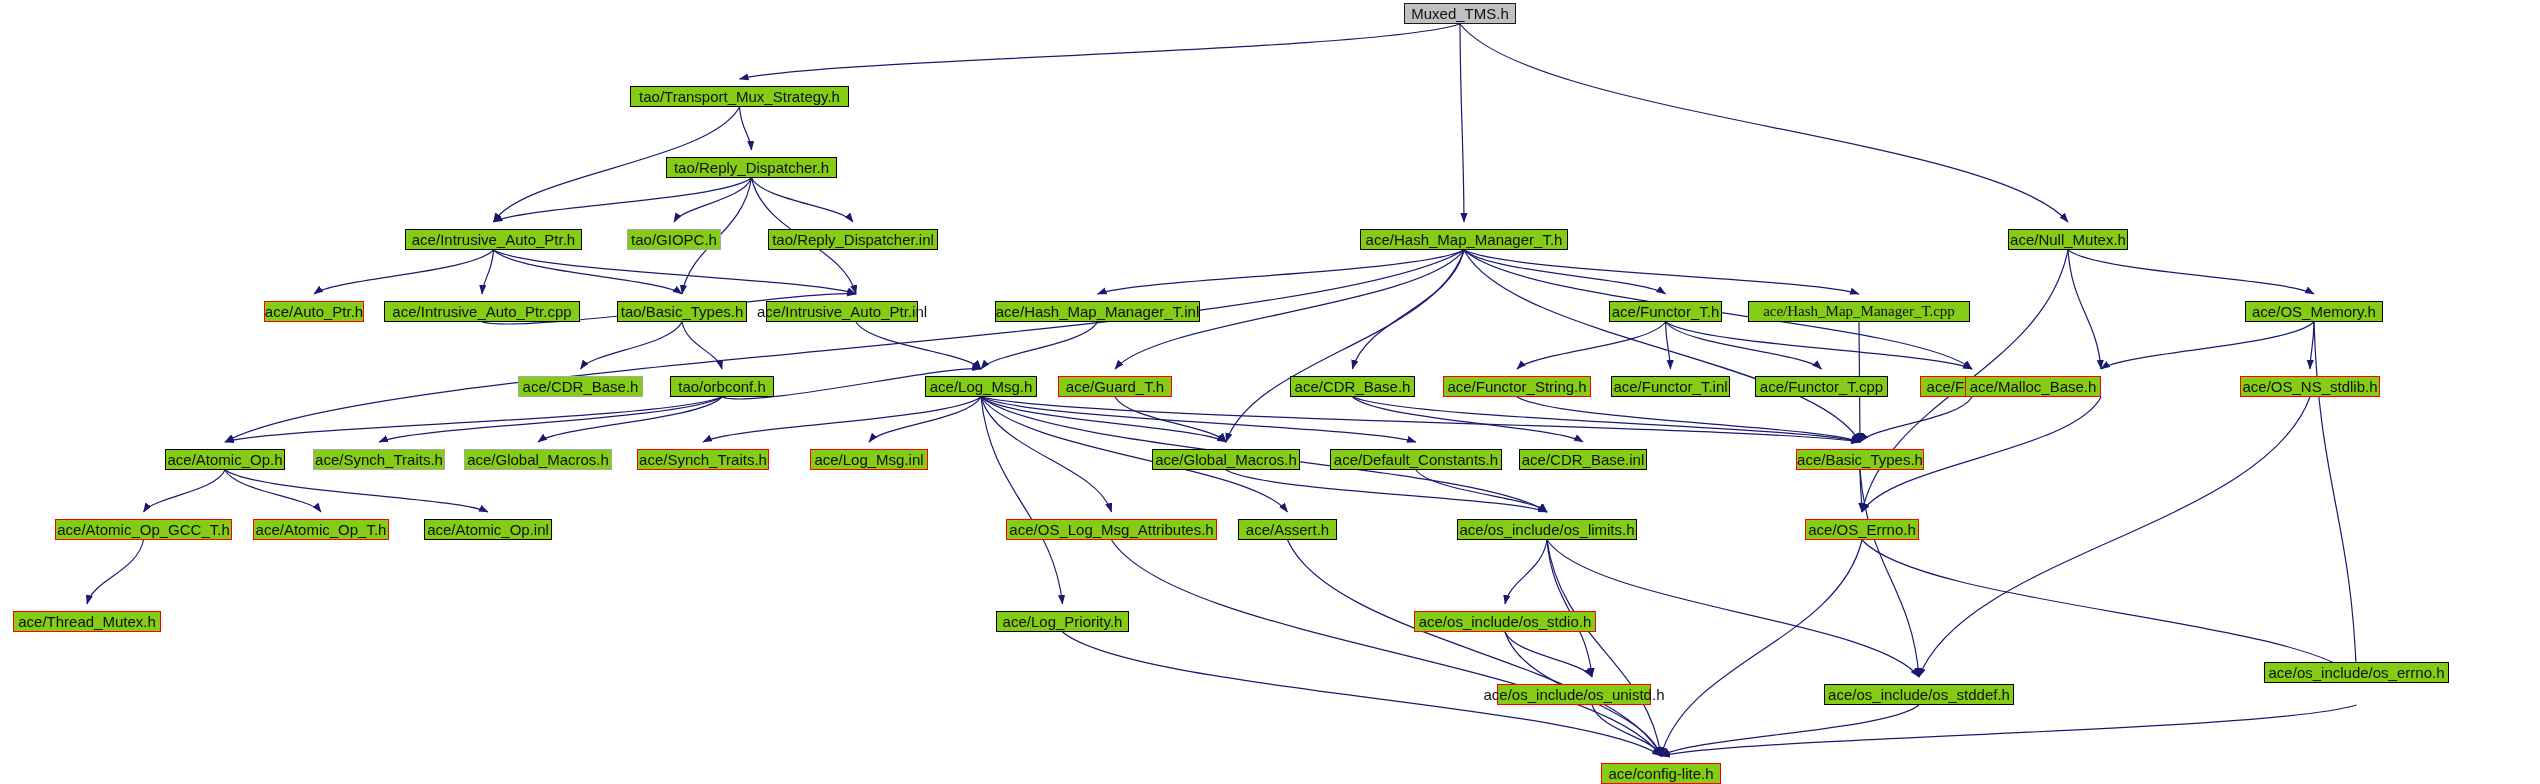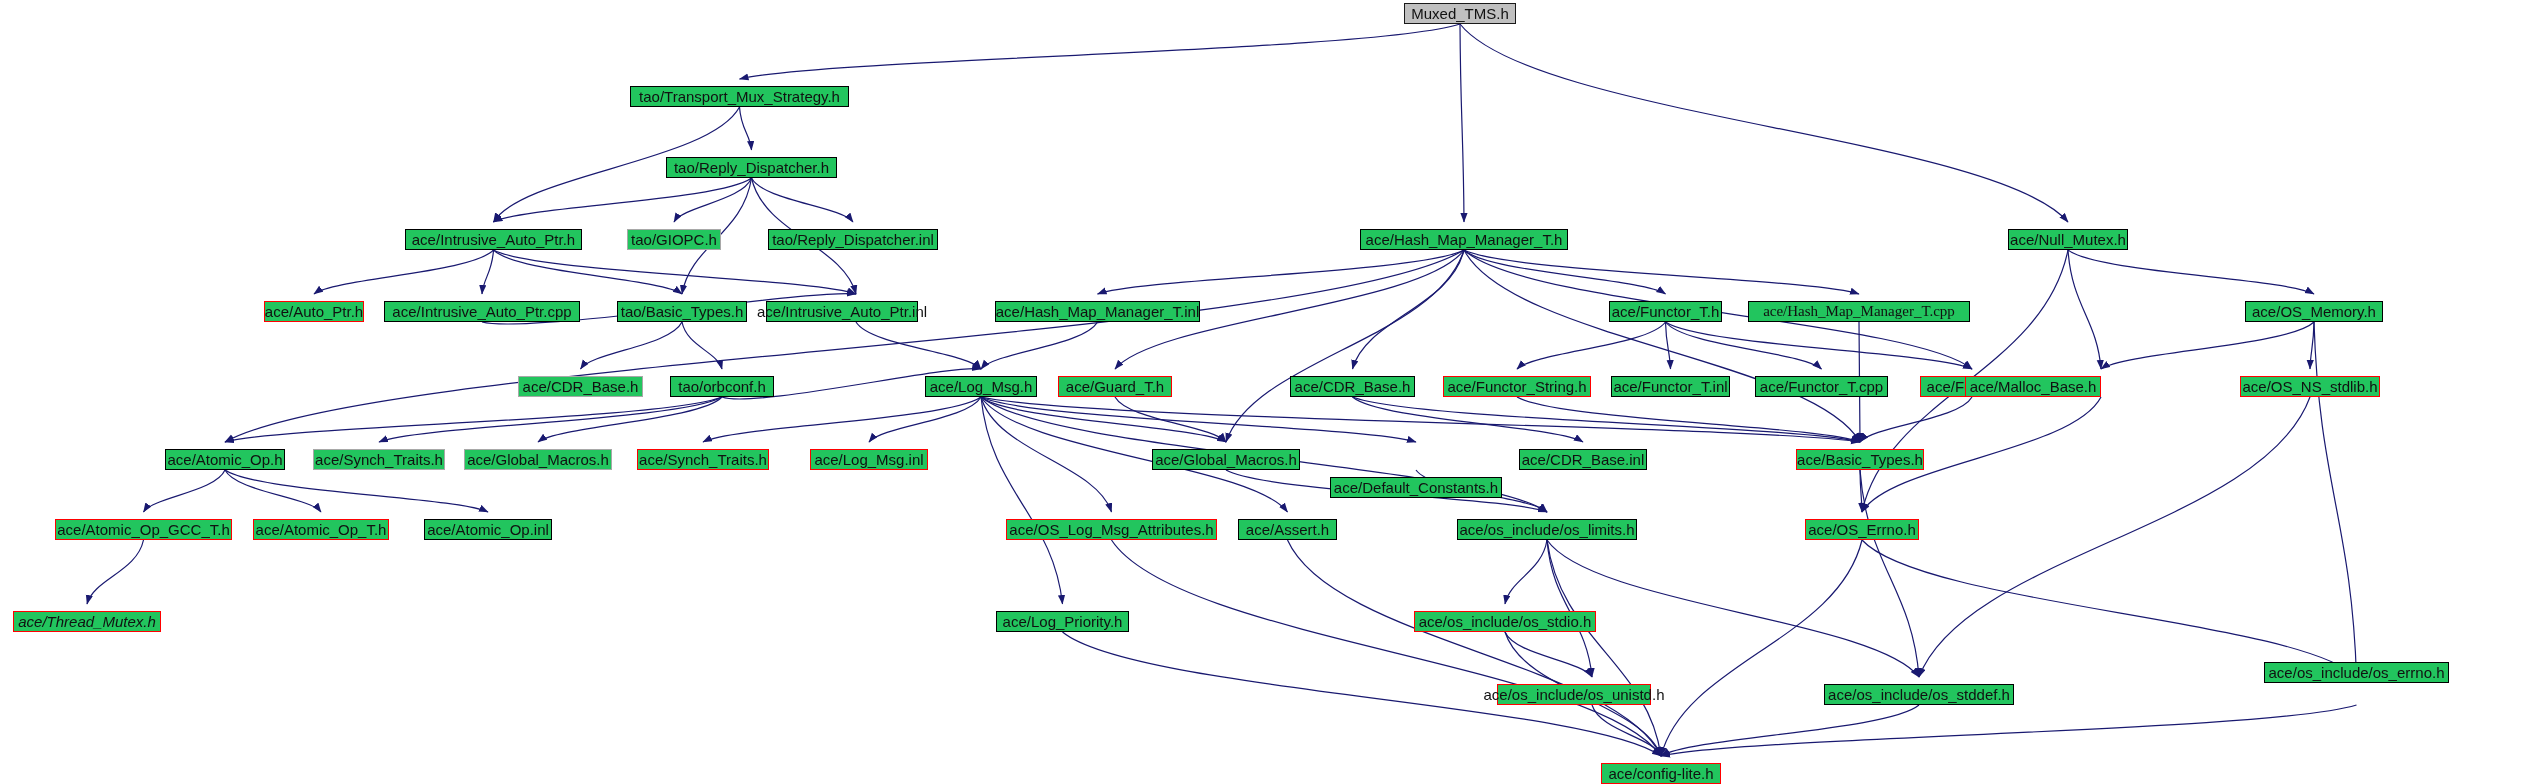--- a/index.html
+++ b/index.html
@@ -8,21 +8,21 @@
     width:2540px;
     height:784px;
     background:#ffffff;
     font-family:"Liberation Sans","DejaVu Sans",sans-serif;
     overflow:hidden;
   }
   #edges{position:absolute;left:0;top:0;width:2540px;height:784px;pointer-events:none;}
   .node{
     position:absolute;
     box-sizing:border-box;
-    background:#22c55e;
+    background:#84cc16;
     border:1px solid #1a1a6e;
     color:#111111;
     font-size:15px;
     line-height:1;
     display:flex;
     align-items:center;
     justify-content:center;
     white-space:nowrap;
     padding:0 7px;
     z-index:5;
@@ -153,31 +153,31 @@
       <div class="node black" style="left: 1755px; top: 376px; width: 133px; height: 21px;">ace/Functor_T.cpp</div>
       <div class="node red" style="left: 1920px; top: 376px; width: 104px; height: 21px;">ace/Functor.h</div>
       <div class="node red" style="left: 1965px; top: 376px; width: 136px; height: 21px;">ace/Malloc_Base.h</div>
       <div class="node red" style="left: 2240px; top: 376px; width: 140px; height: 21px;">ace/OS_NS_stdlib.h</div>
       <div class="node black" style="left: 165px; top: 449px; width: 120px; height: 21px;">ace/Atomic_Op.h</div>
       <div class="node grey" style="left: 313px; top: 449px; width: 132px; height: 21px;">ace/Synch_Traits.h</div>
       <div class="node grey" style="left: 464px; top: 449px; width: 148px; height: 21px;">ace/Global_Macros.h</div>
       <div class="node red" style="left: 637px; top: 449px; width: 132px; height: 21px;">ace/Synch_Traits.h</div>
       <div class="node red" style="left: 810px; top: 449px; width: 118px; height: 21px;">ace/Log_Msg.inl</div>
       <div class="node black" style="left: 1152px; top: 449px; width: 148px; height: 21px;">ace/Global_Macros.h</div>
-      <div class="node black" style="left: 1330px; top: 449px; width: 172px; height: 21px; margin-top: 28px;">ace/Default_Constants.h</div>
+      <div class="node black" style="left: 1330px; top: 449px; width: 172px; height: 21px;">ace/Default_Constants.h</div>
       <div class="node black" style="left: 1519px; top: 449px; width: 128px; height: 21px; text-align: center;">ace/CDR_Base.inl</div>
       <div class="node red" style="left: 1796px; top: 449px; width: 128px; height: 21px;">ace/Basic_Types.h</div>
       <div class="node red" style="left: 55px; top: 519px; width: 177px; height: 21px;">ace/Atomic_Op_GCC_T.h</div>
       <div class="node red" style="left: 253px; top: 519px; width: 136px; height: 21px;">ace/Atomic_Op_T.h</div>
       <div class="node black" style="left: 424px; top: 519px; width: 128px; height: 21px;">ace/Atomic_Op.inl</div>
       <div class="node red" style="left: 1006px; top: 519px; width: 211px; height: 21px;">ace/OS_Log_Msg_Attributes.h</div>
       <div class="node black" style="left: 1238px; top: 519px; width: 99px; height: 21px;">ace/Assert.h</div>
       <div class="node black" style="left: 1457px; top: 519px; width: 180px; height: 21px;">ace/os_include/os_limits.h</div>
       <div class="node red" style="left: 1805px; top: 519px; width: 114px; height: 21px;">ace/OS_Errno.h</div>
-      <div class="node red" style="left: 13px; top: 611px; width: 148px; height: 21px; font-style: italic;">ace/Thread_Mutex.h</div>
+      <div class="node red" style="left: 13px; top: 611px; width: 148px; height: 21px;">ace/Thread_Mutex.h</div>
       <div class="node black" style="left: 996px; top: 611px; width: 133px; height: 21px;">ace/Log_Priority.h</div>
       <div class="node red" style="left: 1414px; top: 611px; width: 182px; height: 21px;">ace/os_include/os_stdio.h</div>
       <div class="node red" style="left: 1497px; top: 684px; width: 154px; height: 21px;">ace/os_include/os_unistd.h</div>
       <div class="node black" style="left: 1824px; top: 684px; width: 190px; height: 21px;">ace/os_include/os_stddef.h</div>
       <div class="node black" style="left: 2264px; top: 662px; width: 185px; height: 21px;">ace/os_include/os_errno.h</div>
       <div class="node red" style="left: 1601px; top: 763px; width: 120px; height: 21px;">ace/config-lite.h</div>
     </div>
 </div>
 
 </body></html>

